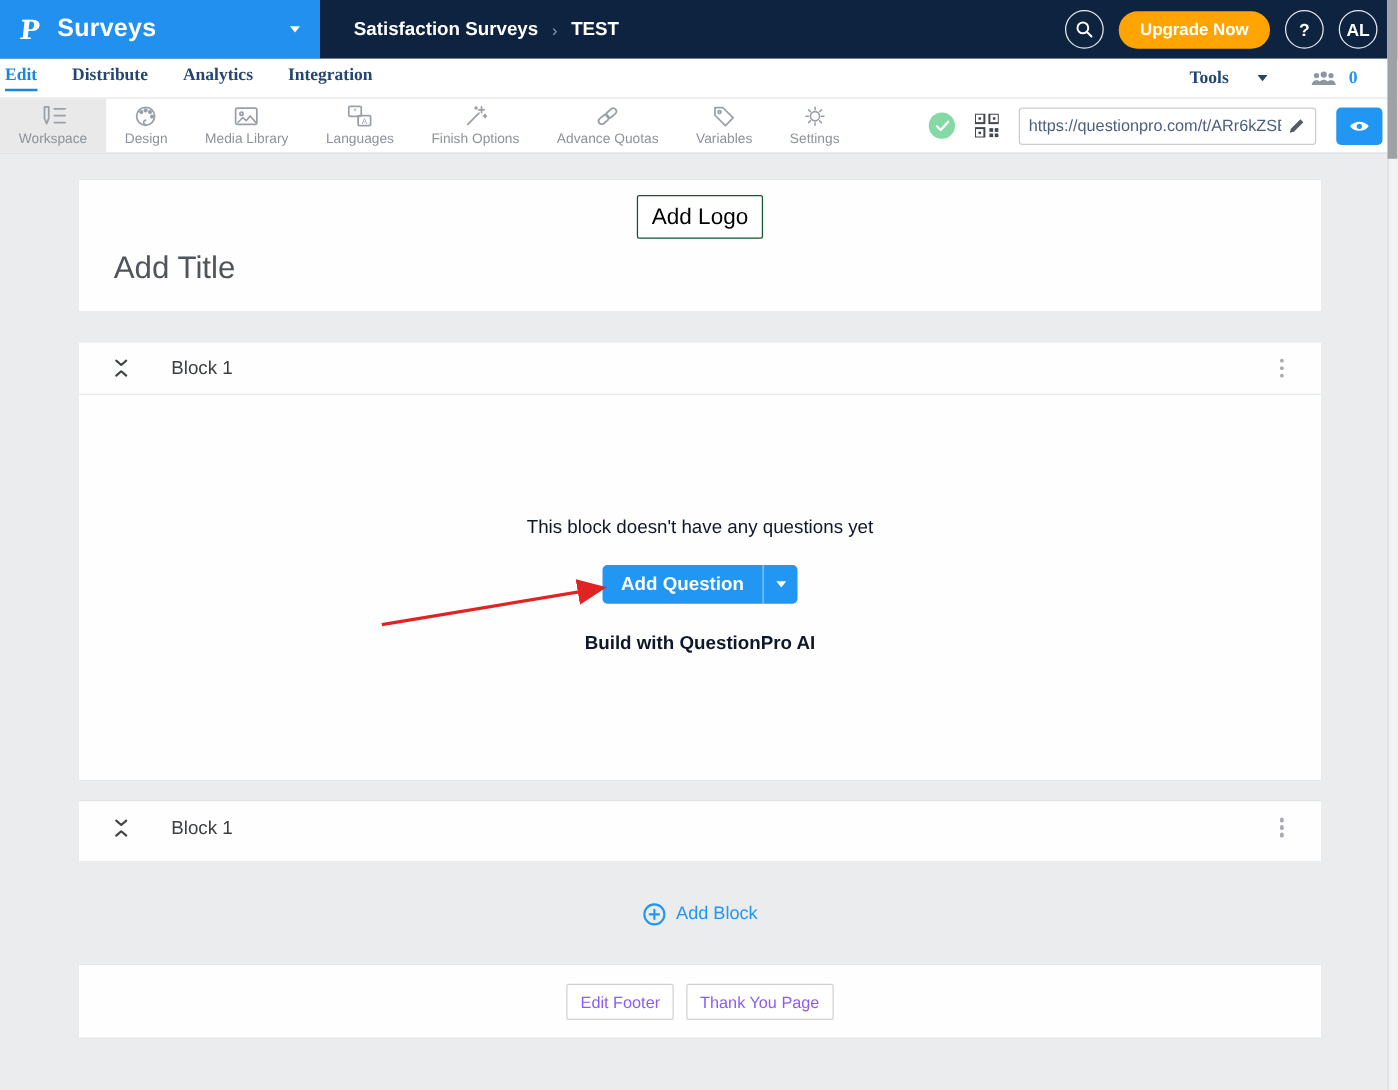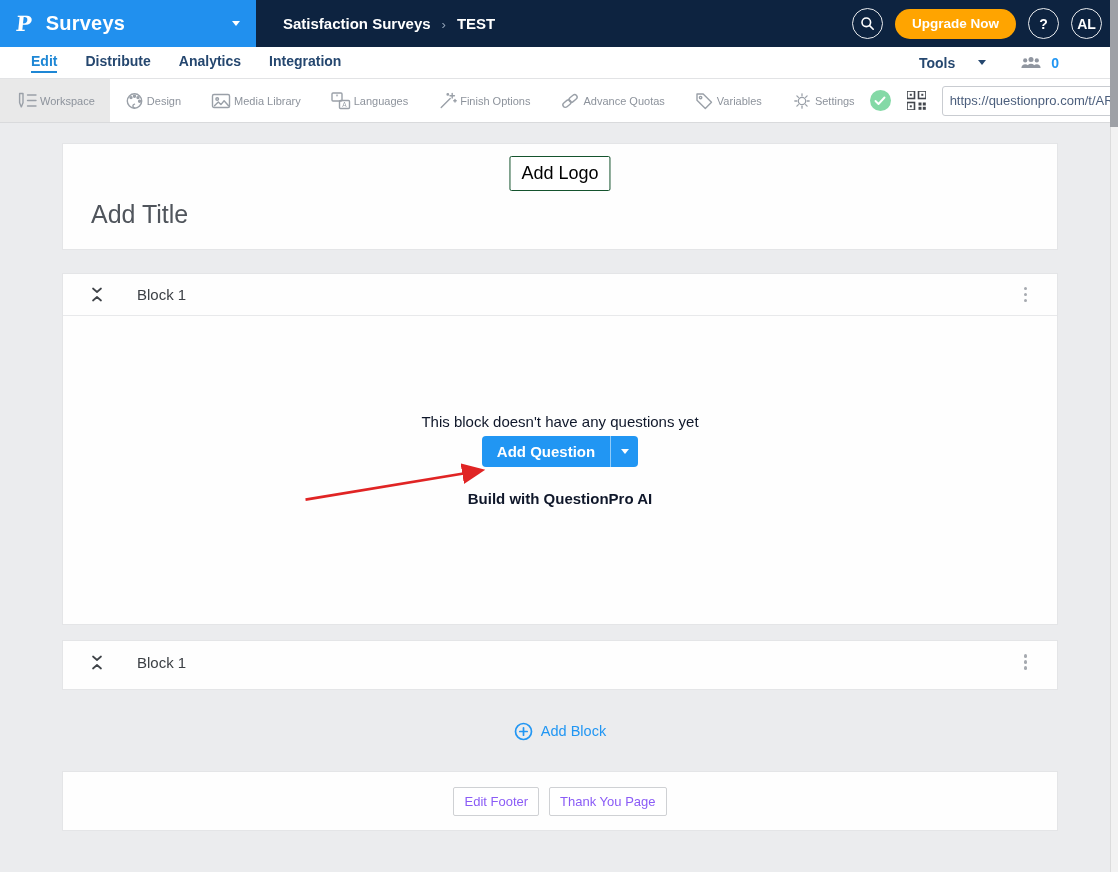--- a/index.html
+++ b/index.html
@@ -16,31 +16,31 @@
   .logo-glyph { font-size:21px; font-weight:700; margin-right:14px; font-family:"DejaVu Serif",serif; transform:skewX(-6deg); }
   .product-name { font-size:20px; font-weight:700; letter-spacing:.2px; }
   .logo-caret { margin-left:auto; }
   .caret-down { width:0; height:0; border-left:4.5px solid transparent; border-right:4.5px solid transparent; border-top:5.5px solid currentColor; display:inline-block; }
   .breadcrumb { display:flex; align-items:flex-end; gap:11px; margin-left:27px; color:#fff; font-size:15px; font-weight:700; }
   .crumb-sep { color:#8fa0b5; font-size:13px; font-weight:400; }
   .topbar-right { margin-left:auto; display:flex; align-items:center; gap:12px; padding-right:16px; }
   .circle-btn { width:31px; height:31px; border:1.6px solid rgba(255,255,255,.9); border-radius:50%; display:flex; align-items:center; justify-content:center; color:#fff; font-size:14px; font-weight:700; cursor:pointer; background:transparent; }
   .upgrade-btn { background:#ffa400; color:#fff; border:none; border-radius:16px; height:30px; padding:0 17px; font-size:13.5px; font-weight:700; cursor:pointer; font-family:inherit; }
   
-  .navrow { position:absolute; top:47px; left:0; width:100%; height:32px; background:#fff; border-bottom:1px solid #e2e3e5; display:flex; align-items:center; padding:0 31px; }
+  .navrow { position:absolute; top:47px; left:0; width:100%; height:32px; background:#fff; border-bottom:1px solid #e2e3e5; display:flex; align-items:center; padding:0 4px;font-family:Liberation Serif, serif; }
   .nav-tabs { display:flex; gap:28px; }
   .nav-tab { font-size:14px; font-weight:700; color:#25476f; padding-bottom:2px; border-bottom:2px solid transparent; cursor:pointer; }
   .nav-tab.active { color:#1e87d5; border-bottom-color:#1e87d5; }
   .navrow-right { margin-left:auto; display:flex; align-items:center; gap:34px; padding-right:28px; }
   .tools-dd { display:flex; align-items:center; gap:23px; font-size:14px; font-weight:700; color:#25476f; cursor:pointer; }
   .collab { display:flex; align-items:center; gap:9px; cursor:pointer; }
   .collab-count { color:#2196f3; font-size:14px; font-weight:700; }
   
   .toolbar { position:absolute; top:79px; left:0; width:100%; height:44px; background:#fff; border-bottom:1px solid #d9dadc; display:flex; align-items:stretch; }
-  .tool { display:flex; flex-direction:row; align-items:center; justify-content:center; gap:3px; padding:0 15px; color:#8d939c; font-size:11px; cursor:pointer; white-space:nowrap; }
+  .tool { display:flex; flex-direction:column; align-items:center; justify-content:center; gap:3px; padding:0 15px; color:#8d939c; font-size:11px; cursor:pointer; white-space:nowrap; }
   .tool.selected { background:#e9e9e9; }
   .tool svg { stroke:#9aa0a8; fill:none; stroke-width:1.4; stroke-linecap:round; stroke-linejoin:round; }
   .toolbar-right { margin-left:auto; display:flex; align-items:center; gap:16px; padding-right:12px; }
   .check-circle { width:21px; height:21px; border-radius:50%; background:#84d9a6; display:flex; align-items:center; justify-content:center; }
   .url-box { display:flex; align-items:center; width:238px; height:30px; border:1px solid #c9ccd1; border-radius:3px; background:#fff; padding:0 7px; gap:5px; cursor:text; }
   .url-text { flex:1; font-size:13px; color:#4c5f7d; white-space:nowrap; overflow:hidden; }
   .eye-btn { width:37px; height:30px; background:#2196f3; border:none; border-radius:4px; display:flex; align-items:center; justify-content:center; cursor:pointer; }
   
   .card { position:absolute; left:62px; width:996px; background:#fefefe; border:1px solid #e4e5e7; }
   .header-card { top:143px; height:107px; }
@@ -50,21 +50,21 @@
   .block2-card { top:640px; height:50px; }
   .block-header { height:42px; display:flex; align-items:center; padding:0 26px; }
   .block-card .block-header { border-bottom:1px solid #e8e9eb; }
   .collapse-btn { background:none; border:none; cursor:pointer; display:flex; padding:0; }
   .block-title { margin-left:32px; font-size:15px; color:#3c4045; }
   .kebab { margin-left:auto; display:flex; flex-direction:column; gap:2.5px; cursor:pointer; padding:4px; }
   .kebab i { width:3.5px; height:3.5px; border-radius:50%; background:#a6aab0; }
   .block-body { position:relative; height:309px; }
   .empty-state { display:flex; flex-direction:column; align-items:center; padding-top:97px; }
   .empty-msg { font-size:15px; color:#0f172a; }
-  .split-btn { margin-top:6px; display:flex; background:#2196f3; border-radius:4px; height:31px; overflow:hidden; }
+  .split-btn { margin-top:22px; display:flex; background:#2196f3; border-radius:4px; height:31px; overflow:hidden; }
   .split-main { background:transparent; border:none; color:#fff; font-size:15px; font-weight:700; padding:0 15px; cursor:pointer; font-family:inherit; }
   .split-caret { background:transparent; border:none; border-left:1px solid rgba(255,255,255,.5); color:#fff; width:28px; display:flex; align-items:center; justify-content:center; cursor:pointer; }
   .build-ai-link { margin-top:23px; font-size:15px; font-weight:700; color:#0f172a; text-decoration:none; cursor:pointer; }
   .arrow-overlay { position:absolute; inset:0; pointer-events:none; }
   
   .add-row { position:absolute; top:716px; left:62px; width:996px; height:30px; display:flex; align-items:center; justify-content:center; gap:24px; }
   .add-link { display:flex; align-items:center; gap:8px; color:#2196f3; font-size:14.5px; cursor:pointer; text-decoration:none; }
   .premium-badge { width:16px; height:16px; border-radius:50%; background:#f6cf4a; display:flex; align-items:center; justify-content:center; margin-left:2px; }
   
   .footer-card { top:771px; height:60px; display:flex; align-items:center; justify-content:center; gap:10px; }

